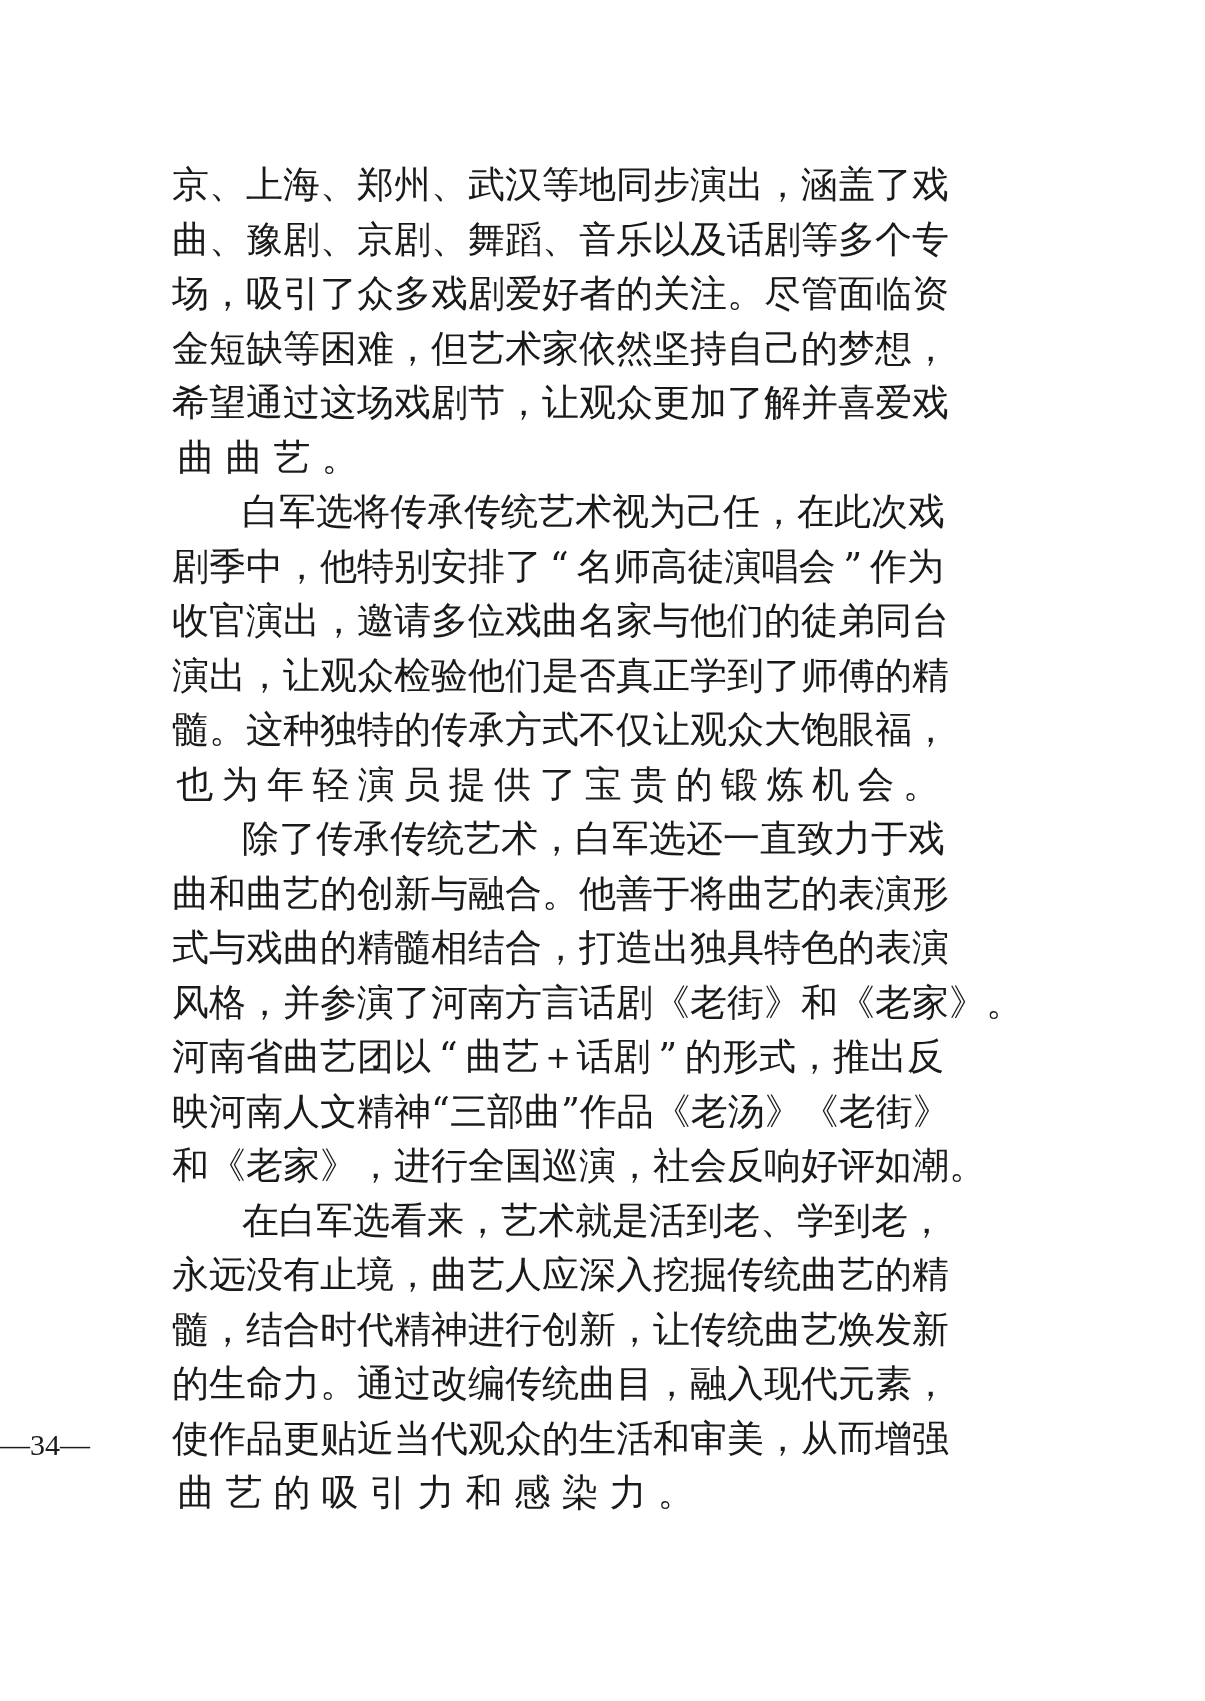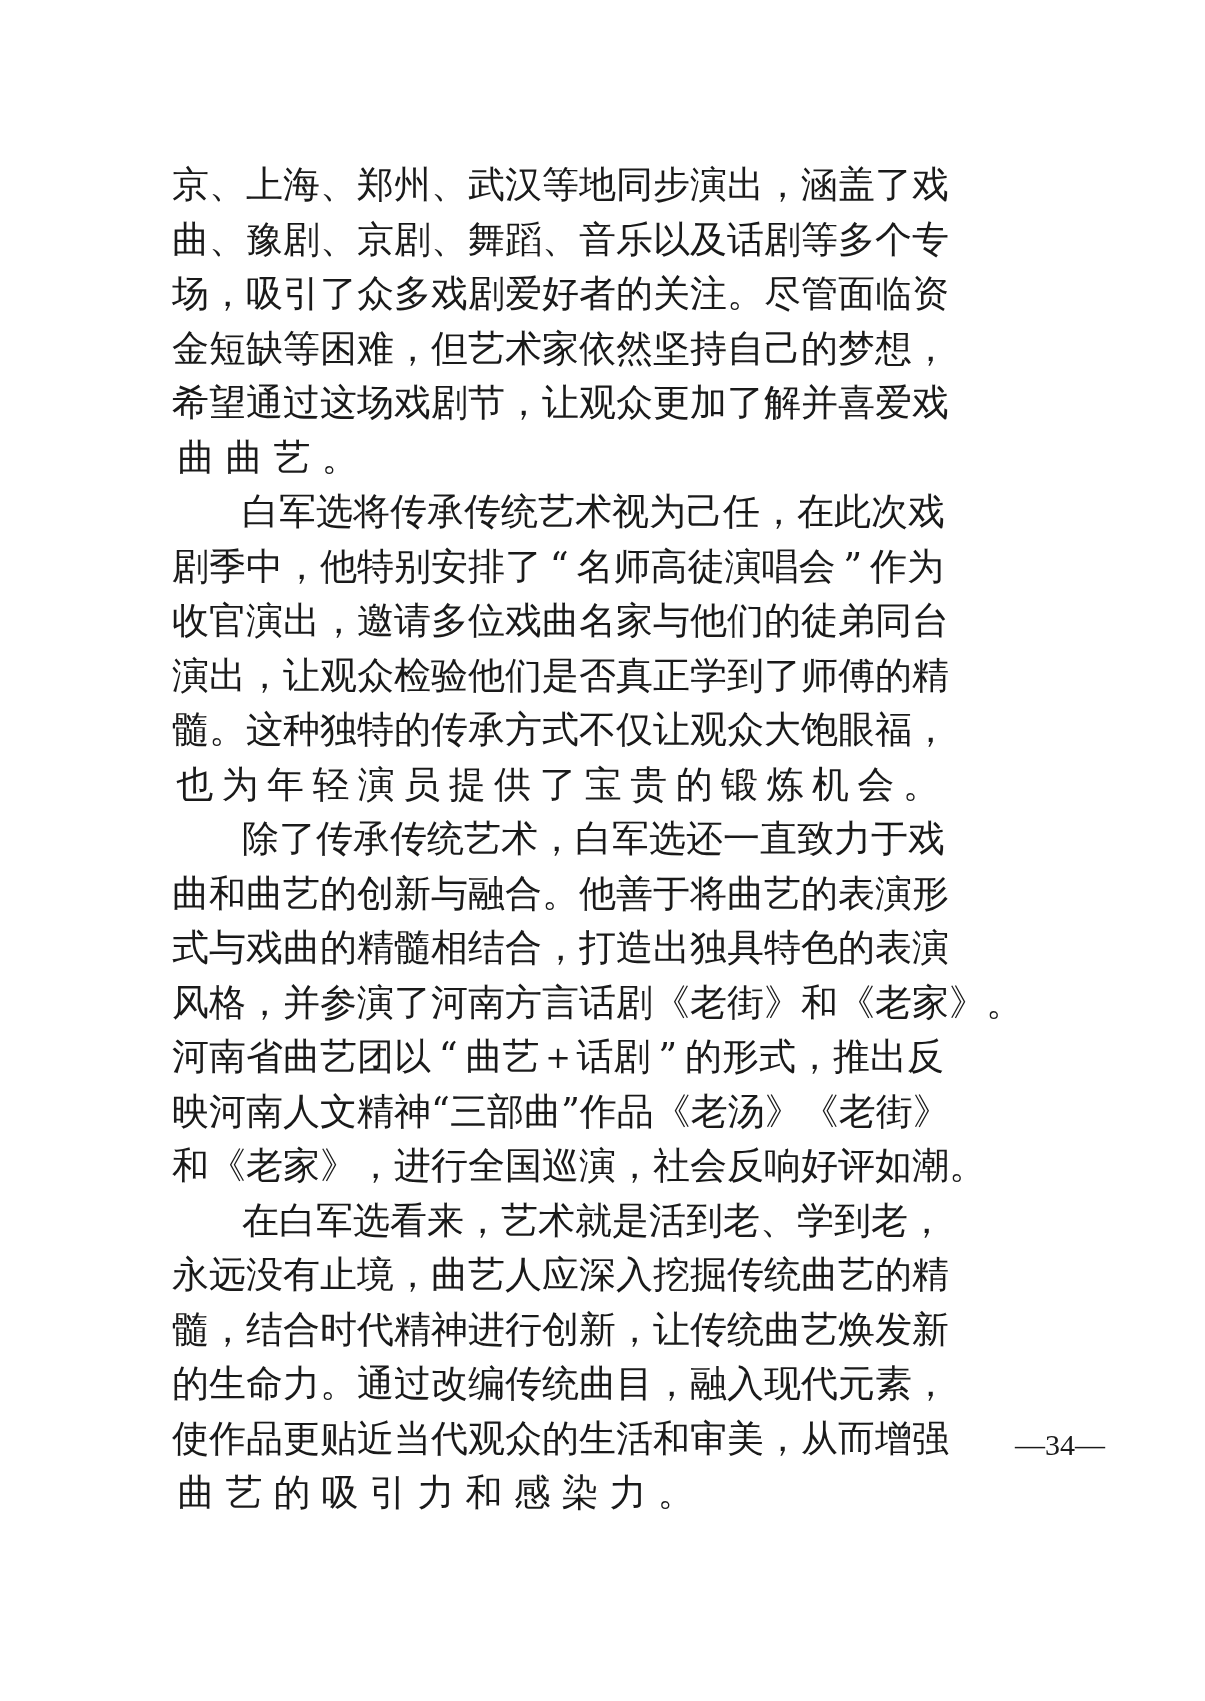--- a/index.html
+++ b/index.html
@@ -8,21 +8,21 @@
   .body-text {
     position:absolute; left:172px; top:158px; width:772px;
     font-family:"DejaVu Serif", "Liberation Serif", serif;
     font-size:37px; line-height:54.5px; color:#1a1a1a;
   }
   .line { height:54.5px; white-space:nowrap; display:flex; justify-content:space-between; }
   .line.last { justify-content:flex-start; }
   .line.indent { padding-left:70px; }
   .ch { display:inline-block; width:48px; text-align:center; }
   .page-number {
-    position:absolute; left:0; width:1105px; top:1428px; text-align:right;
+    position:absolute; left:0; width:1105px; top:1428px; text-align:left;
     font-family:"Liberation Serif", "DejaVu Serif", serif; font-size:30px; color:#1a1a1a;
   }
 </style>
 </head>
 <body>
 
 <div class="page">
   <div class="body-text" id="body-text">
       <div>
         <div class="line">

